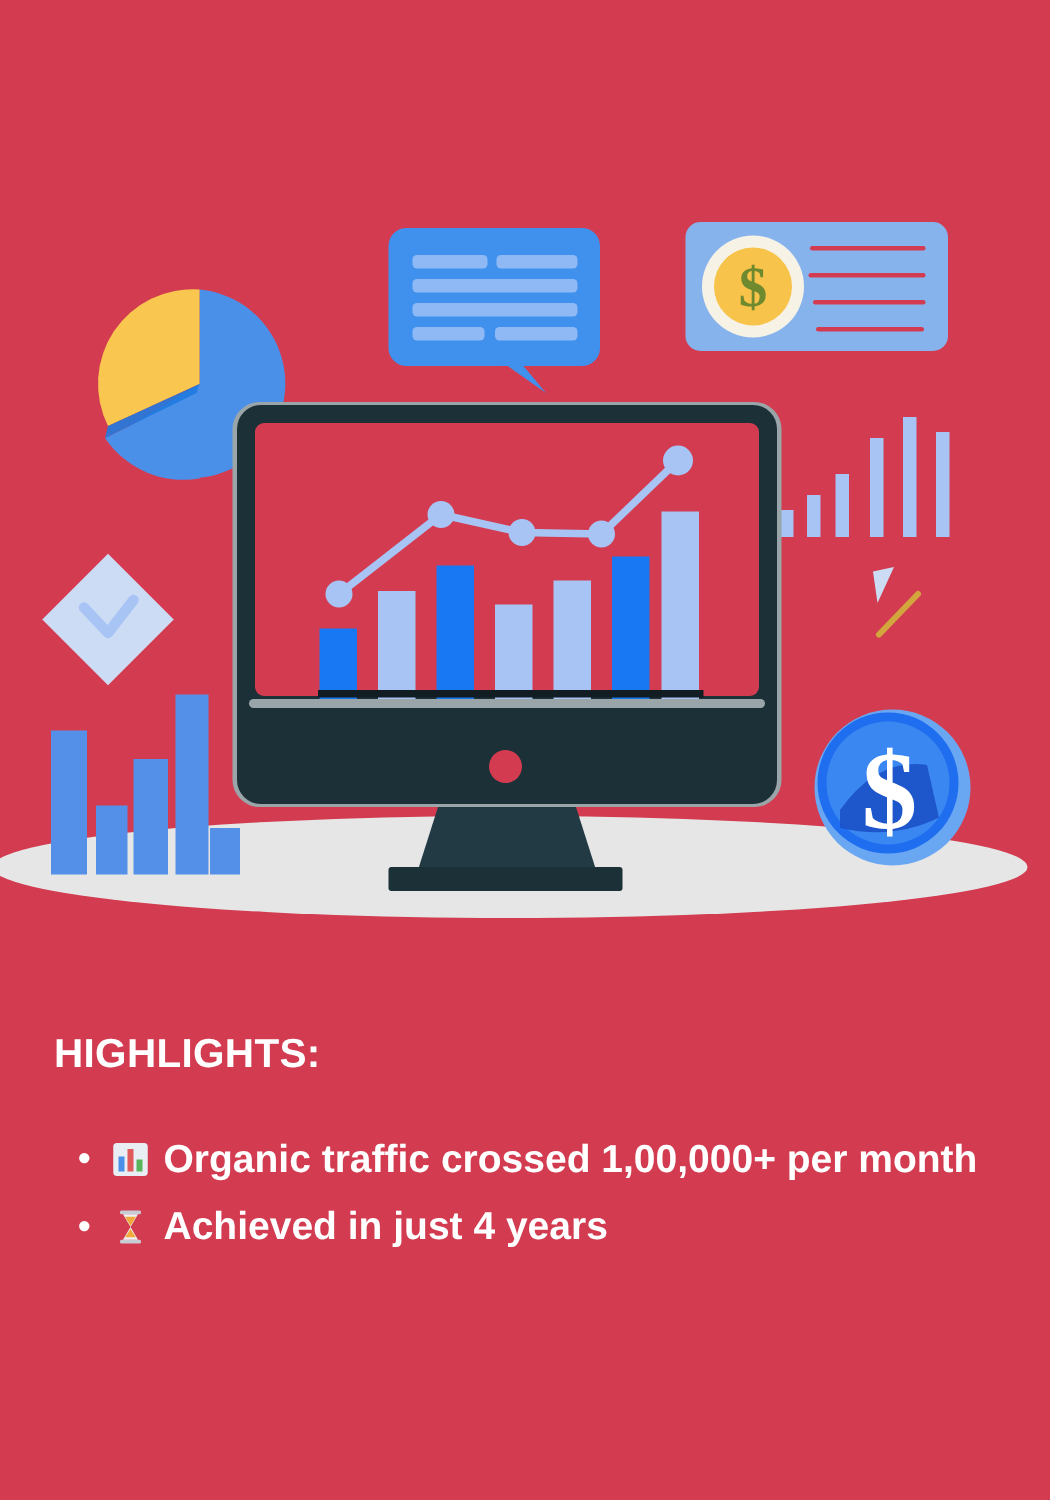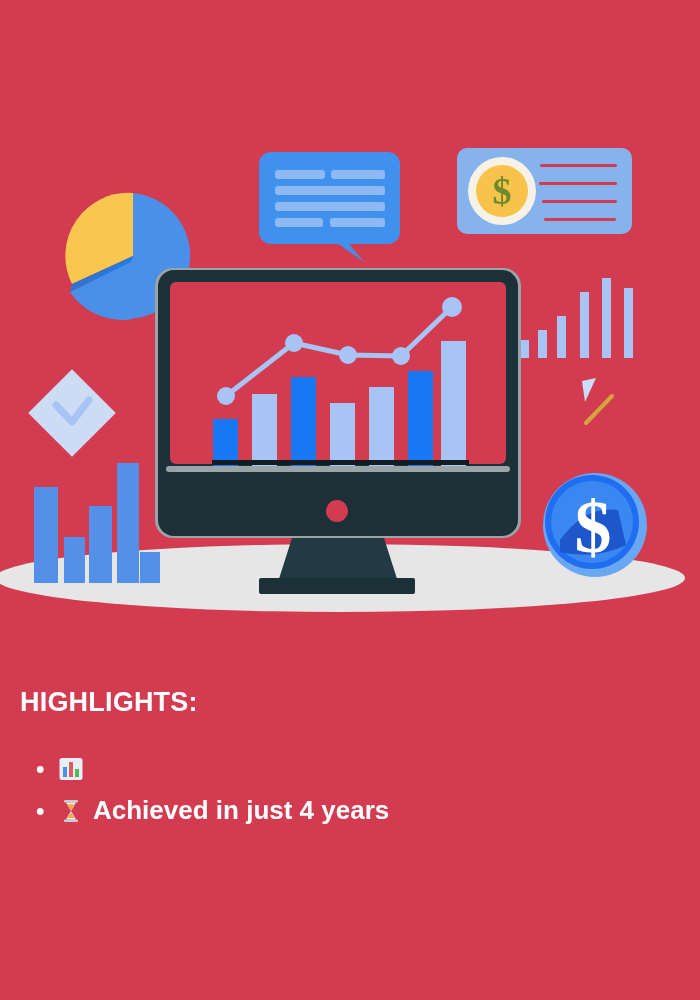--- a/index.html
+++ b/index.html
@@ -12,21 +12,21 @@
     position:relative;
   }
   .page{position:relative;width:700px;height:1000px;background:#d33c50;overflow:hidden;}
 
   
   .illustration{position:absolute;left:0;top:0;width:700px;height:640px;}
   .illustration svg{display:block;}
 
   
   .content{
-    position:absolute;left:0;top:640px;width:624px;height:360px;
+    position:absolute;left:16px;top:640px;width:624px;height:360px;
     box-sizing:border-box;
     padding:48px 20px 0 20px;
   }
   .highlights-title{
     color:#ffffff;
     font-size:27px;
     font-weight:bold;
     letter-spacing:0.2px;
     margin:0 0 38px 0;
     line-height:1.1;
@@ -196,20 +196,21 @@
       <li class="bullet-row">
         <span class="bullet-dot">•</span>
         <span class="bullet-emoji">
           <svg width="26" height="26" viewBox="0 0 26 26" xmlns="http://www.w3.org/2000/svg">
             <rect x="1.5" y="2" width="23" height="22" rx="2.5" fill="#e9eef4"></rect>
             <rect x="5" y="11" width="4" height="10" fill="#4a90e8"></rect>
             <rect x="11" y="6" width="4" height="15" fill="#e05b5b"></rect>
             <rect x="17" y="13" width="4" height="8" fill="#58b55c"></rect>
           </svg>
         </span>
+        <span class="bullet-text">Organic traffic crossed 1,00,000+ per month</span>
       </li>
 
       <li class="bullet-row">
         <span class="bullet-dot">•</span>
         <span class="bullet-emoji">
           <svg width="26" height="26" viewBox="0 0 26 26" xmlns="http://www.w3.org/2000/svg">
             <rect x="6" y="2" width="14" height="2.5" rx="1" fill="#c8ccd4"></rect>
             <rect x="6" y="21.5" width="14" height="2.5" rx="1" fill="#c8ccd4"></rect>
             <path d="M8 4.5 H18 L13 13 L18 21.5 H8 L13 13 Z" fill="#eef1f6"></path>
             <path d="M9.4 6.2 H16.6 L13 12.4 Z" fill="#f2a93b"></path>

